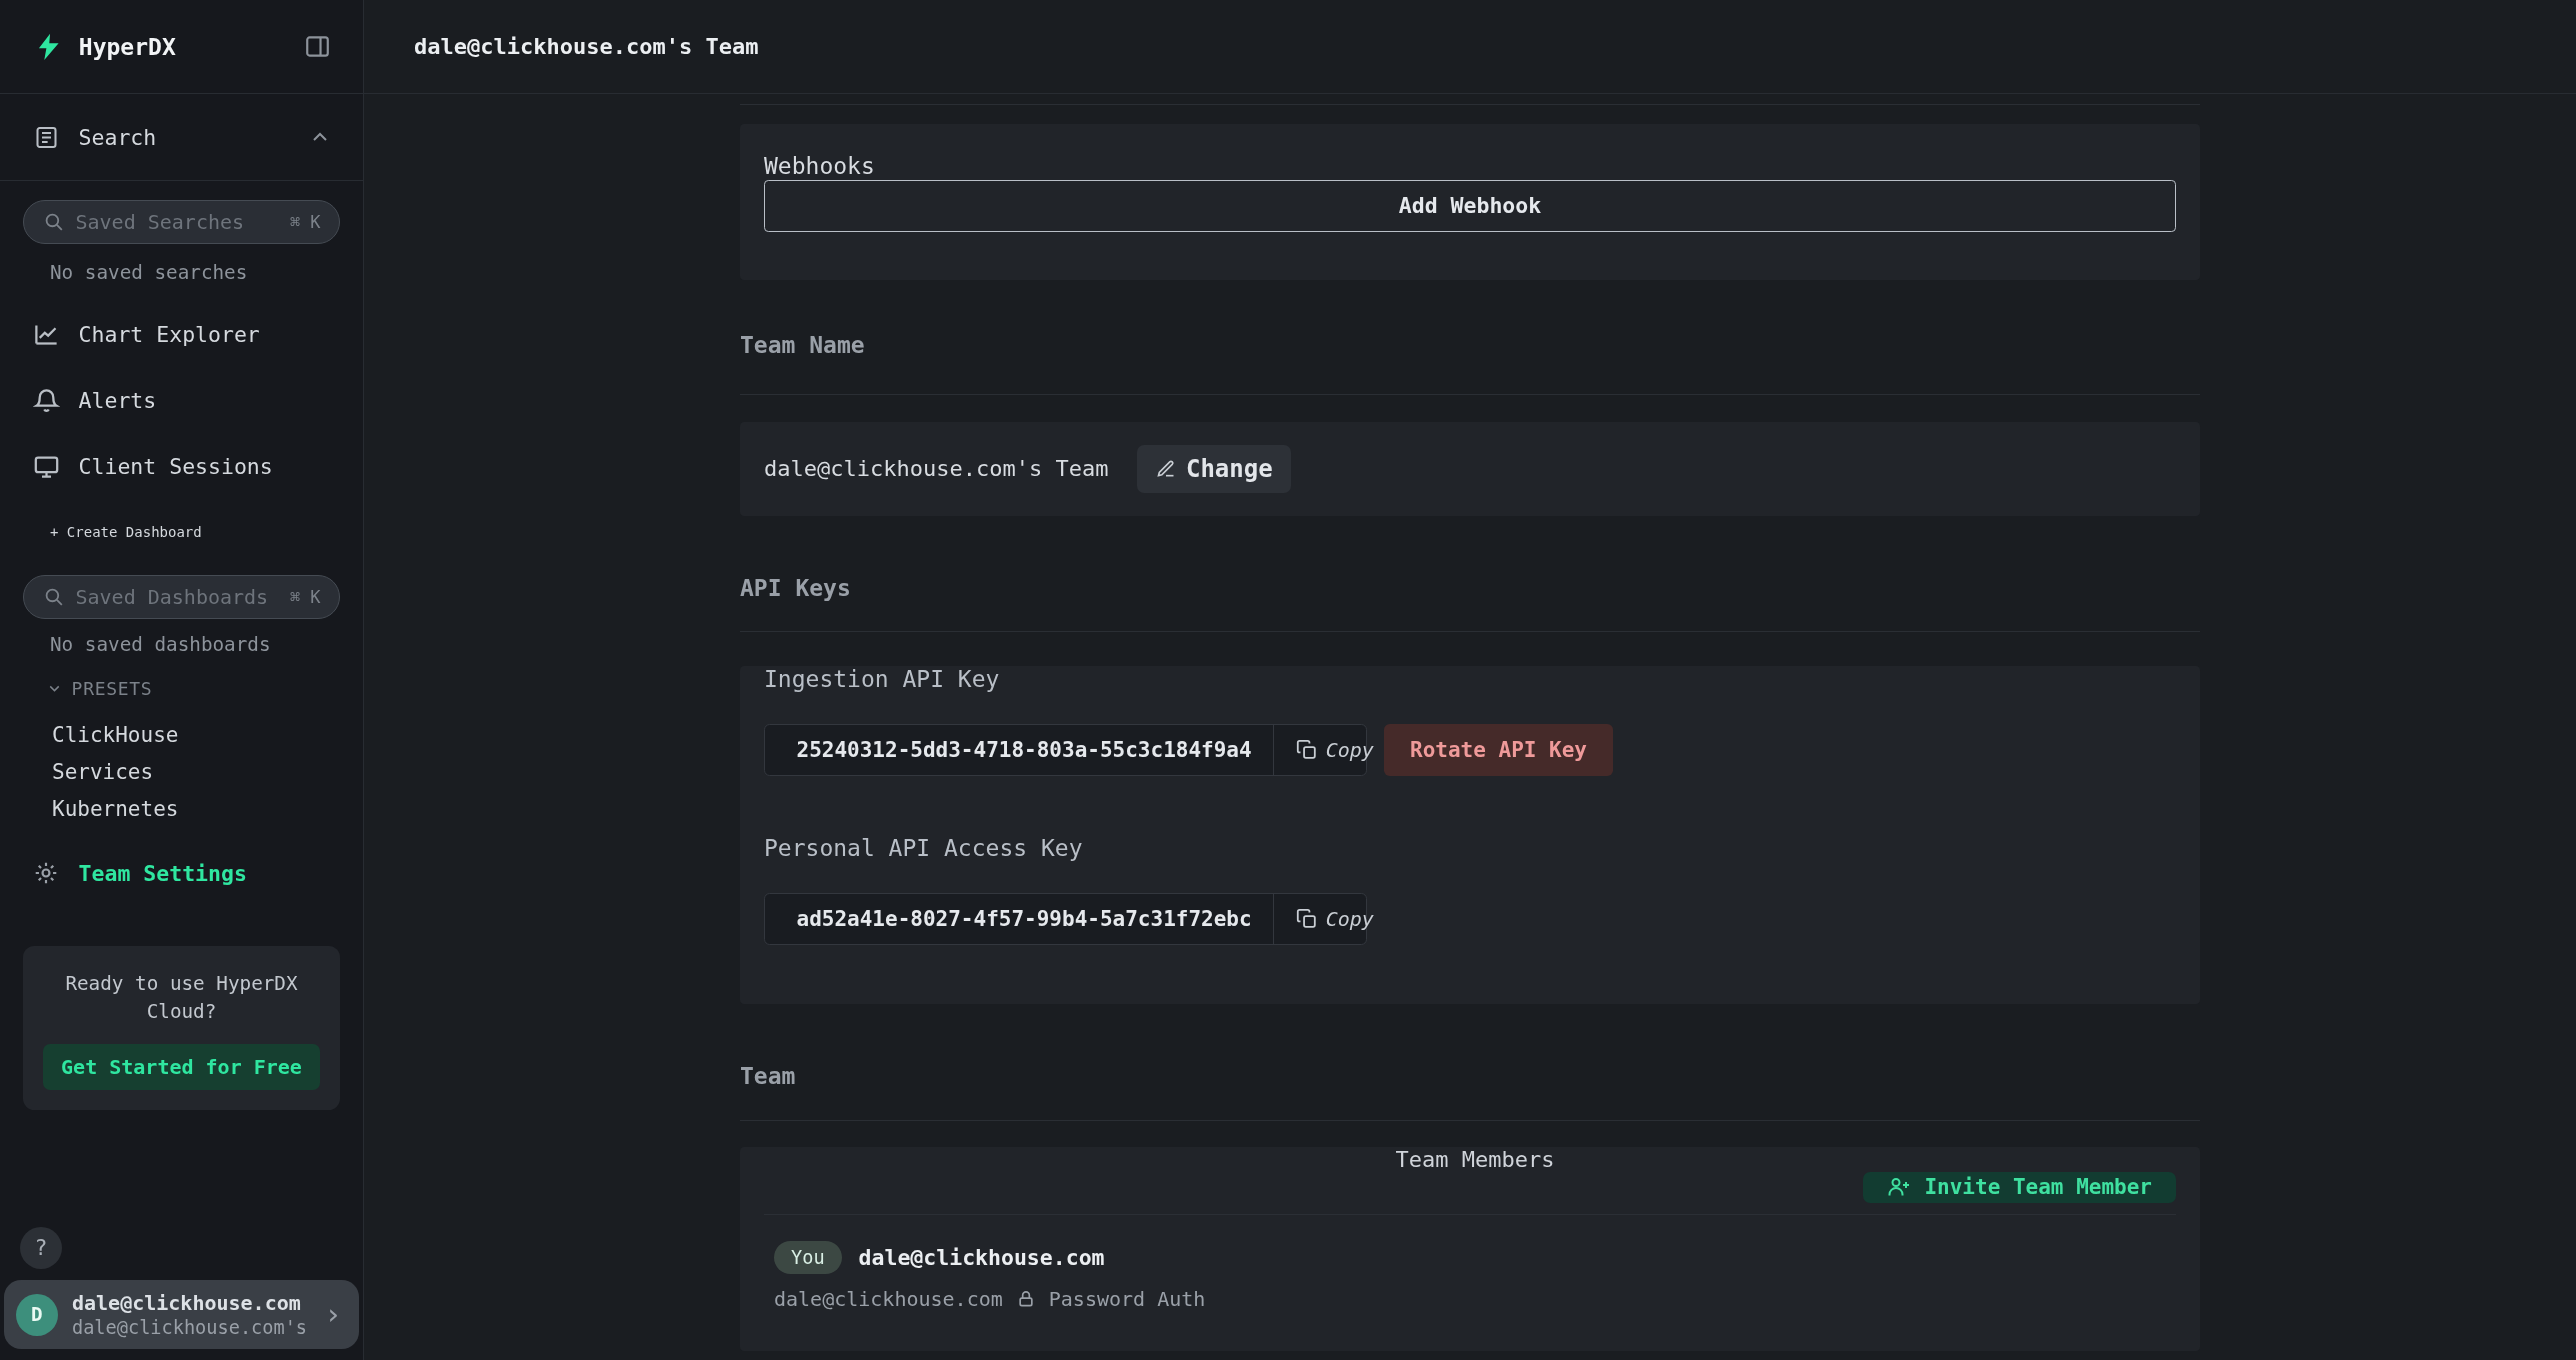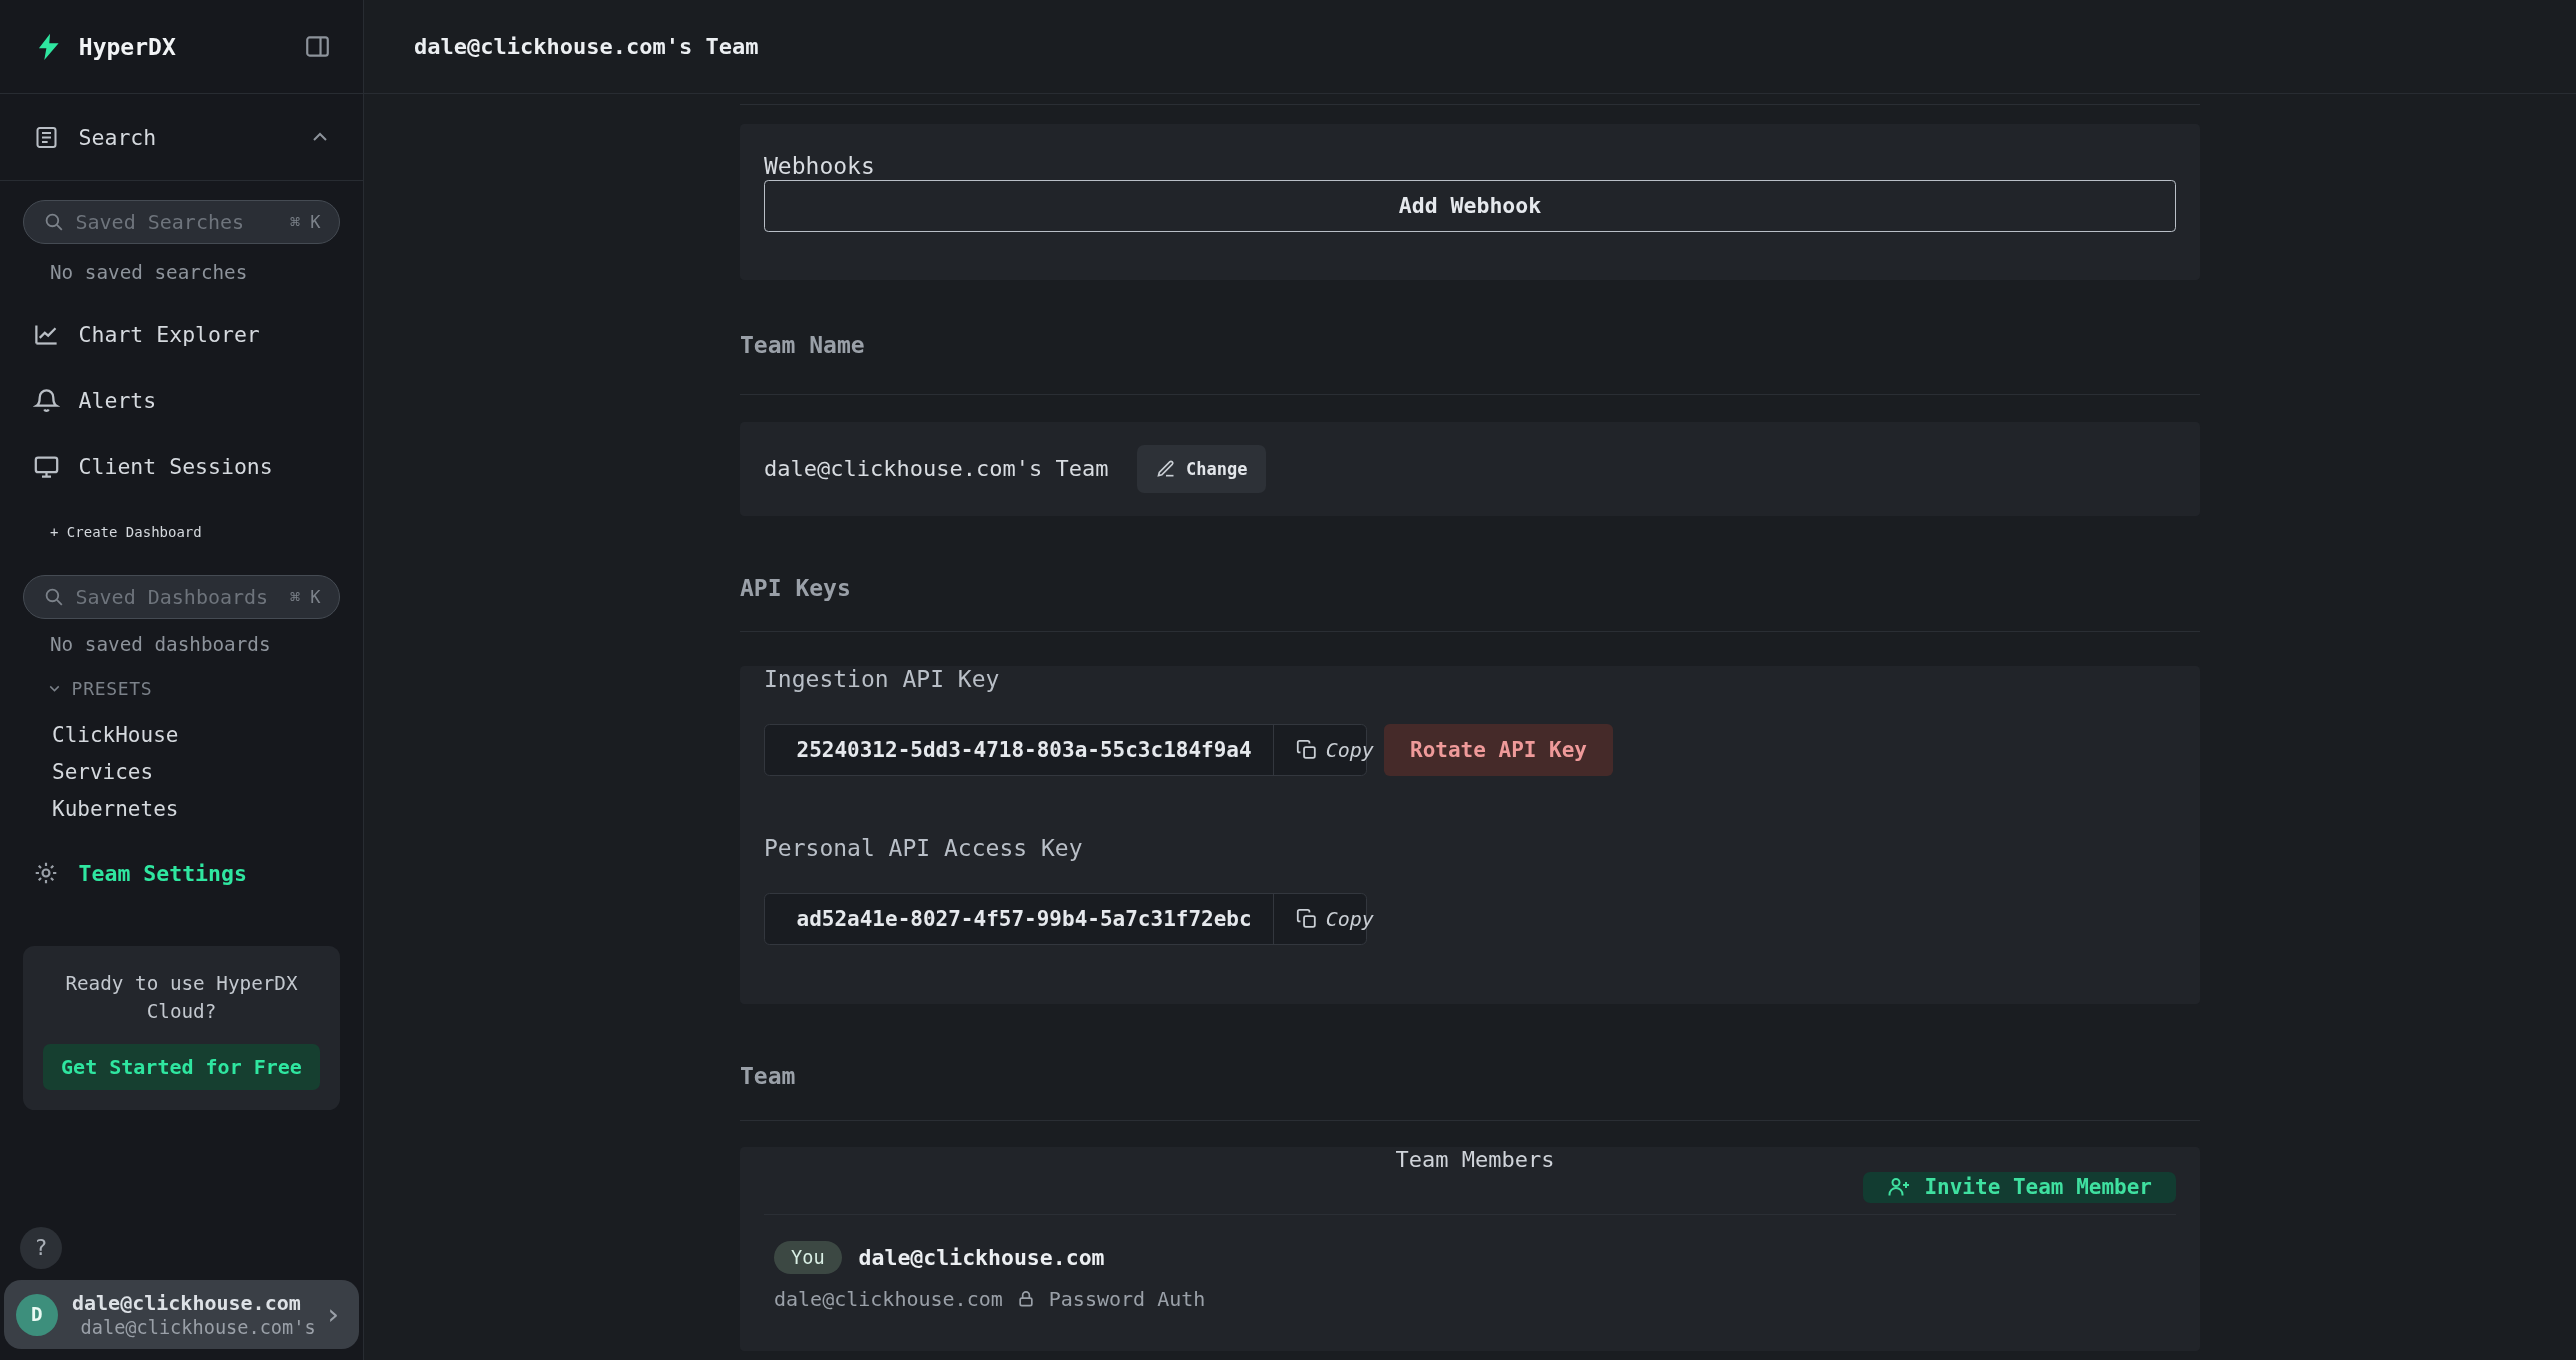--- a/index.html
+++ b/index.html
@@ -71,21 +71,21 @@
 
   .help-btn { margin:0 0 11.4px 20px; width:42px; height:42px; border-radius:50%; background:#2c3036; color:#aab0b8;
     font-size:21.5px; display:flex; align-items:center; justify-content:center; cursor:pointer; flex:0 0 42px; }
 
   .user-row { margin:0 4.3px 12px; height:69px; flex:0 0 69px; background:#3a3f46; border-radius:17px;
     display:flex; align-items:center; padding:0 17px 0 11.4px; cursor:pointer; }
   .avatar { width:42px; height:42px; border-radius:50%; background:#3d8f7c; color:#eafaf3;
     font-size:19.3px; font-weight:bold; display:flex; align-items:center; justify-content:center; flex:0 0 42px; }
   .user-info { margin-left:14.3px; flex:1; min-width:0; }
   .user-name { font-size:20px; font-weight:bold; color:#dde1e6; white-space:nowrap; overflow:hidden; }
-  .user-team { font-size:18.6px; color:#9aa0a8; margin-top:2.9px; white-space:nowrap; overflow:hidden;text-align:center; }
+  .user-team { font-size:18.6px; color:#9aa0a8; margin-top:2.9px; white-space:nowrap; overflow:hidden; }
   .user-chev { color:#9aa0a8; font-size:29px; line-height:1; }
 
   
   .main { margin-left:364px; height:1361px; overflow:hidden; }
   .main-header { height:94px; border-bottom:0.7px solid #282c32; display:flex; align-items:center; padding-left:50px; }
   .page-title { font-size:22px; font-weight:bold; color:#eceff2; }
 
   .content { padding-left:376px; width:1835px; }
   .cwidth { width:1460px; }
   .top-divider { margin-top:10px; border-top:0.7px solid #2a2e34; }
@@ -101,21 +101,21 @@
   }
 
   .section-title { font-size:23px; color:#9aa0a8; height:27px; line-height:27px; }
   .section-divider { border-top:0.7px solid #2a2e34; }
 
   .tn-title { margin-top:52px; }
   .tn-divider { margin-top:35px; }
   .team-name-card { margin-top:27px; height:94px; display:flex; align-items:center; padding:0 24px; }
   .team-name-value { font-size:22px; color:#d8dce1; }
   .change-btn { margin-left:29px; height:48px; padding:0 18.6px; border:none; border-radius:7.2px; background:#2d3137;
-    display:flex; align-items:center; gap:10px; font-family:inherit; font-size:17px; font-weight:bold; color:#e3e6ea; cursor:pointer; }
+    display:flex; align-items:center; gap:10px; font-family:inherit; font-size:24px; font-weight:bold; color:#e3e6ea; cursor:pointer; }
   .change-btn .ic { width:20px; height:20px; color:#c9ced4; }
 
   .ak-title { margin-top:59px; }
   .ak-divider { margin-top:29px; }
   .api-card { margin-top:23.6px; height:338px; padding:0 24px; }
   .key-label { font-size:23px; color:#b9bfc7; height:27px; line-height:27px; }
   .key-label.first { margin-top:34px; }
   .key-label.secondl { margin-top:59px; }
   .key-row { margin-top:31.5px; display:flex; align-items:stretch; gap:17px; height:52px; }
   .key-row.secondr { margin-top:31px; }

